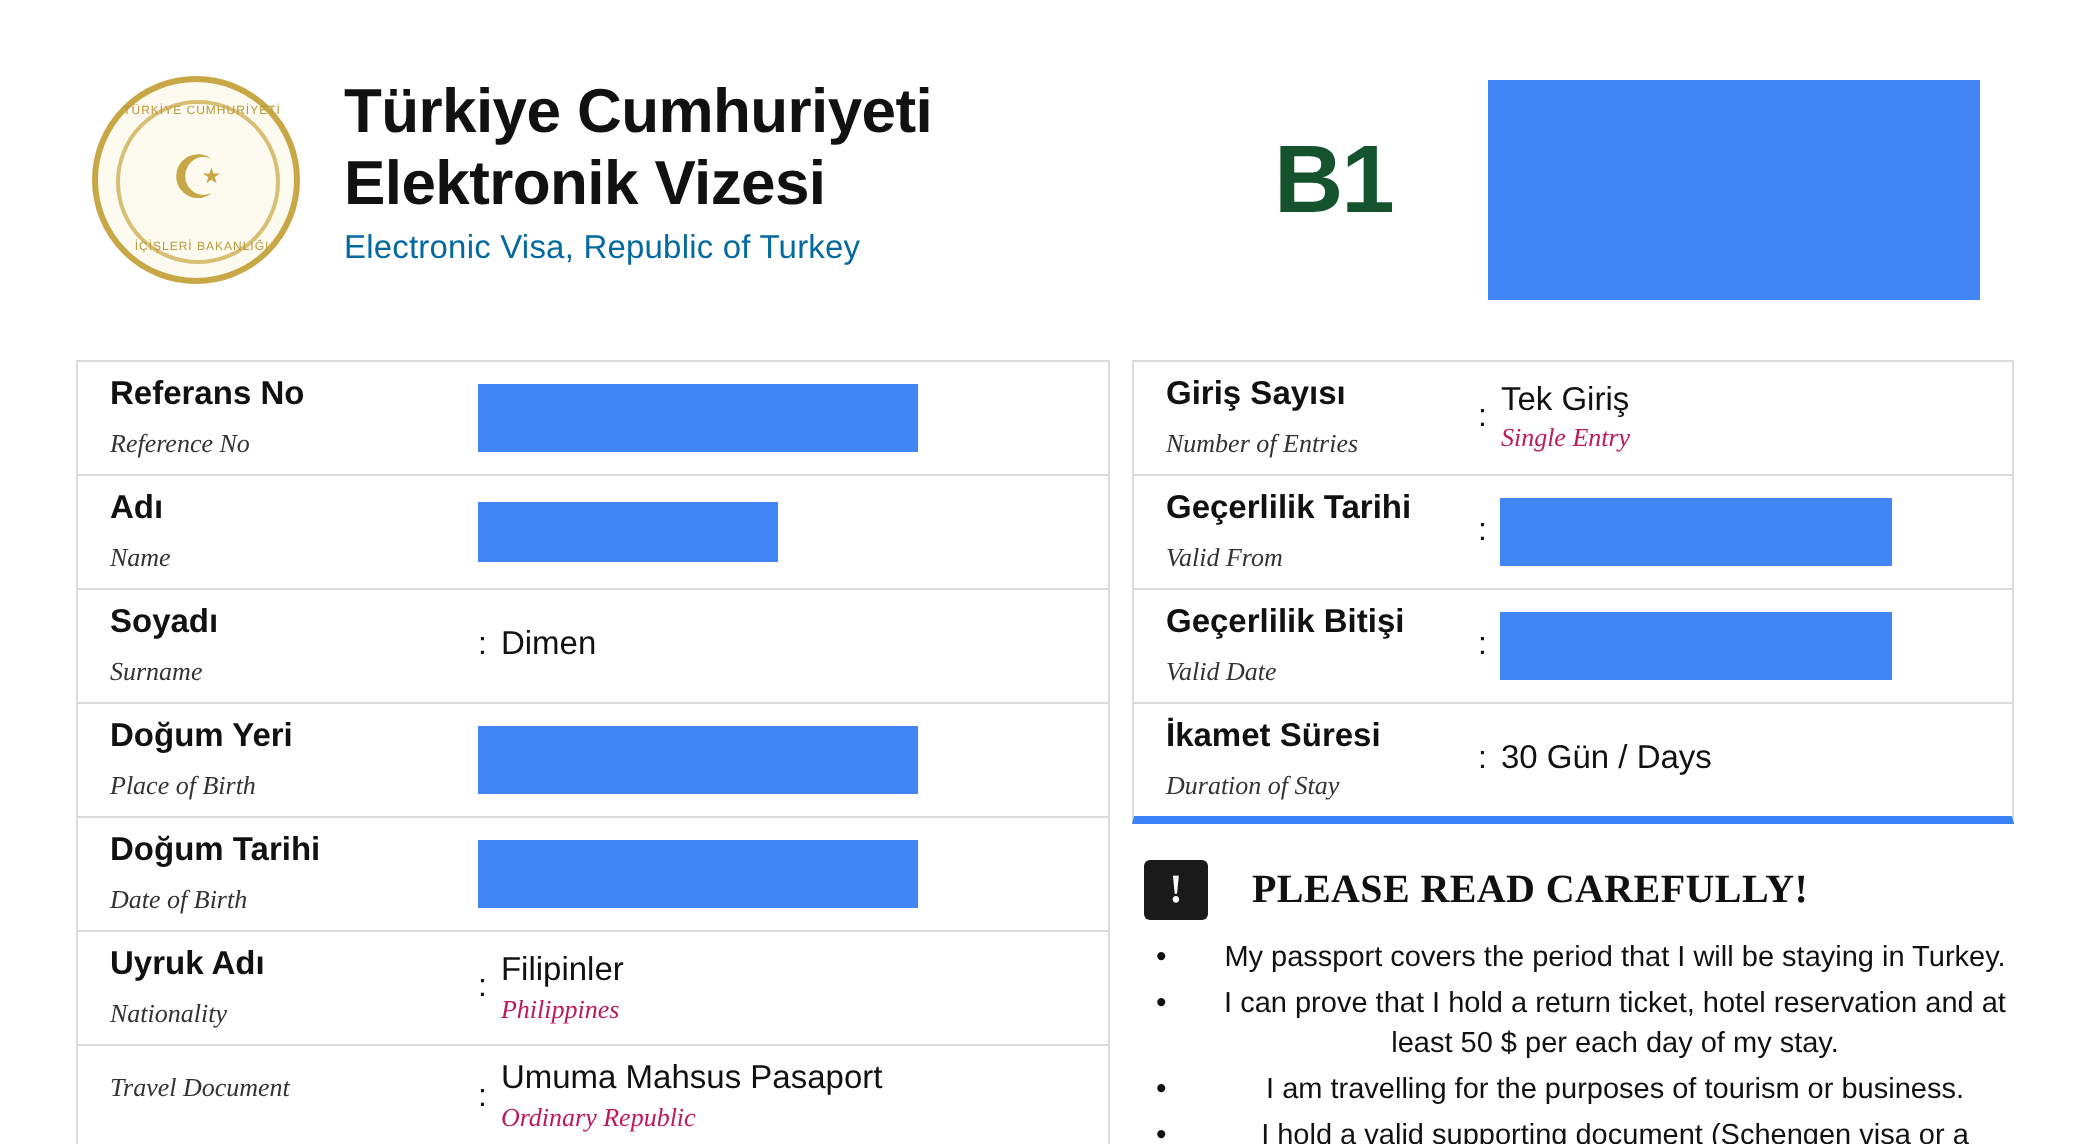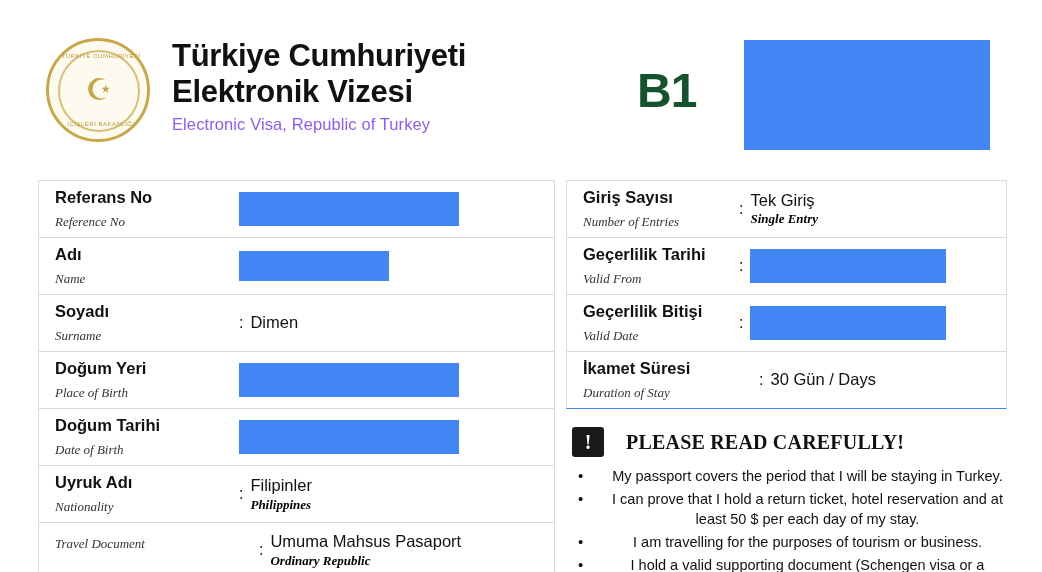--- a/index.html
+++ b/index.html
@@ -66,21 +66,21 @@
   .title-tr1, .title-tr2 {
     font-size: 31px;
     font-weight: bold;
     color: #111;
     line-height: 1.15;
     letter-spacing: -0.3px;
   }
   .title-en {
     margin-top: 6px;
     font-size: 16.5px;
-    color: #8b5cf6;
+    color: #0369a1;
     letter-spacing: 0.1px;
   }
 
   .visa-type {
     position: absolute;
     left: 637px; top: 63px;
     font-size: 48px;
     font-weight: bold;
     color: #14532d;
     letter-spacing: -1px;
@@ -109,21 +109,21 @@
   }
 
   .row {
     display: flex;
     align-items: stretch;
     border-top: 1px solid #d9dbdd;
     border-left: 1px solid #d9dbdd;
     border-right: 1px solid #d9dbdd;
     min-height: 56px;
   }
-  .row.last { border-bottom: 1px solid #3b82f6; gap: 20px; }
+  .row.last { border-bottom: 4px solid #3b82f6; }
   .row .labels {
     width: 200px;
     padding: 7px 0 7px 16px;
     flex: none;
   }
   .col-right .row .labels { width: 172px; }
   .label-tr {
     font-size: 16.5px;
     font-weight: bold;
     color: #111;
@@ -152,25 +152,24 @@
   }
   .value-text-wrap { display: flex; flex-direction: column; justify-content: center; }
   .value-tr {
     font-size: 16.5px;
     color: #111;
     line-height: 1.2;
   }
   .value-en {
     font-size: 13px;
     font-style: italic;
-    color: #000000;
+    color: #be185d;
     font-family: "Liberation Serif", serif;
     line-height: 1.25;
     margin-top: 1px;
-    font-weight: bold;
   }
   .bar-sm { width: 150px; height: 30px; }
   .bar-md { width: 220px; height: 34px; }
   .bar-rt { width: 196px; height: 34px; }
 
   
   .warn-head {
     display: flex;
     align-items: center;
     margin-top: 18px;

